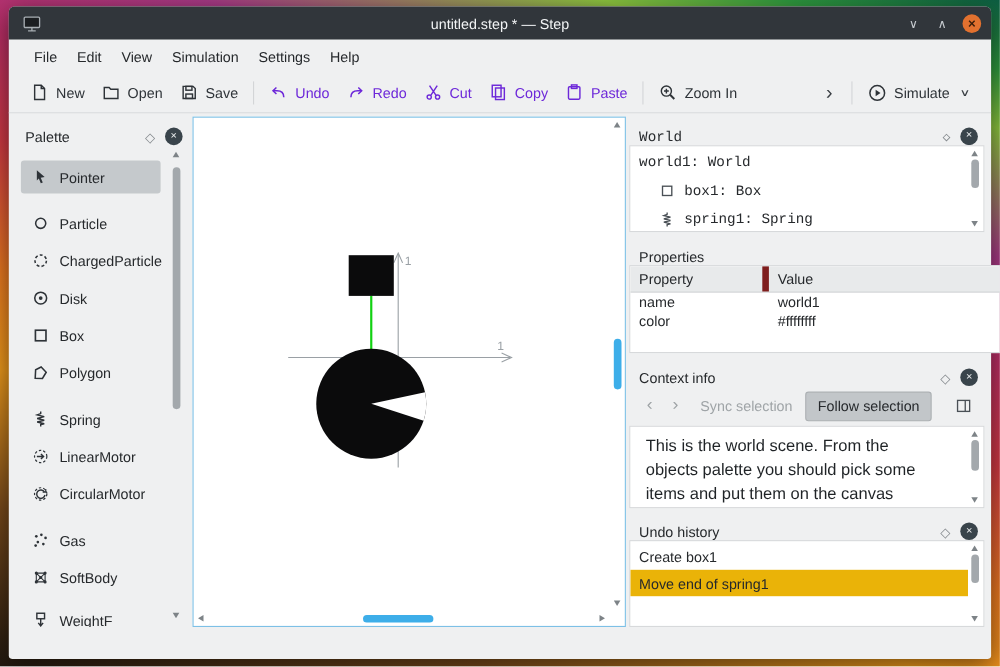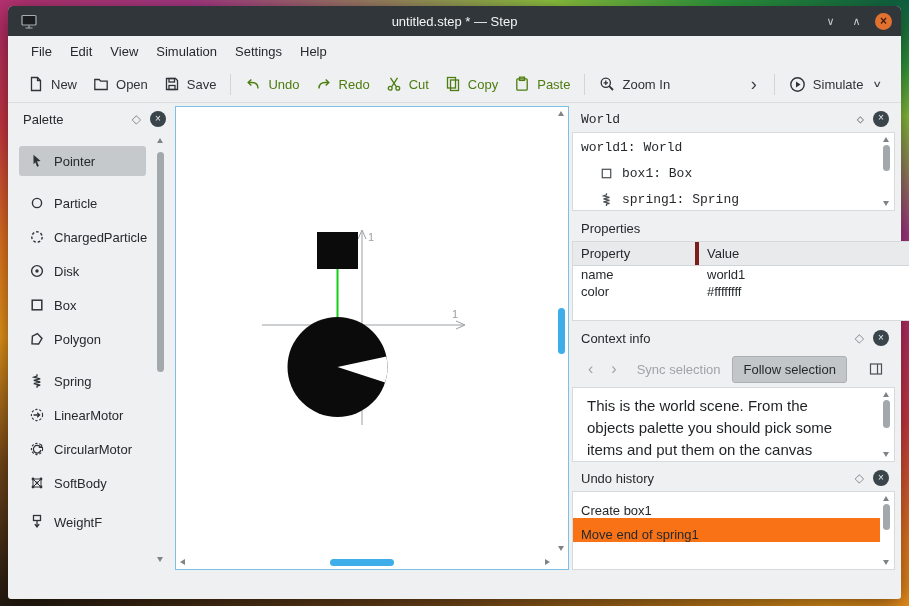--- a/index.html
+++ b/index.html
@@ -23,30 +23,30 @@
     font-size:12px; line-height:16px; text-align:center; font-weight:bold; }
 
   
   .menubar { height:30px; display:flex; align-items:center; padding-left:14px; }
   .menu-item { padding:5px 9px; border-radius:3px;text-align:center; }
 
   
   .toolbar { height:37px; display:flex; align-items:center; padding:0 12px;
     border-bottom:1px solid #dadcde; }
   .tb-btn { display:flex; align-items:center; gap:7px; padding:5px 8px; border-radius:3px; color:#2e3338; }
-  .tb-btn.disabled { color:#4d7c0f; }
+  .tb-btn.disabled { color:#6d28d9; }
   .tb-ic svg { display:block; }
   .tb-sep { width:1px; height:21px; background:#d3d5d7; margin:0 6px; }
   .tb-spacer { flex:1; }
   .tb-overflow { font-size:18px; color:#3a3f44; padding:0 11px; line-height:18px; }
   .tb-caret { font-size:9px; color:#3a3f44; margin-left:4px; transform:scaleX(1.5); }
 
   
   .dock { position:absolute; }
-  .dock-header { height:26px; display:flex; align-items:center; padding:0 6px 0 9px; color:#26292c; }
+  .dock-header { height:26px; display:flex; align-items:flex-end; padding:0 6px 0 9px; color:#26292c; }
   .dock-title { flex:1; }
   .float-glyph { color:#84898d; font-size:12px; margin-right:9px; }
   .dock-close { width:16px; height:16px; border-radius:50%; background:#39444b; color:#e9eced;
     font-size:10px; line-height:15px; text-align:center; }
   .panel-body { position:absolute; left:0; right:0; top:26px; bottom:0; background:#fff;
     border:1px solid #d7d9db; overflow:hidden; }
 
   
   .palette-dock { left:6px; top:100px; width:158px; height:464px; }
   .palette-list { position:absolute; left:3px; top:26px; right:24px; bottom:0; overflow:hidden; padding-top:10px; }
@@ -82,41 +82,41 @@
   .props-dock   { left:564px; top:209px; width:390px; height:106px; }
   .context-dock { left:564px; top:319px; width:323px; height:137px; }
   .undo-dock    { left:564px; top:459px; width:323px; height:105px; }
 
   .tree-row { height:24px; display:flex; align-items:center; padding-left:8px; margin-top:2px; }
   .tree-row.child { padding-left:26px; gap:8px; }
   .tree-ic { width:15px; height:15px; color:#4a5056; }
   .tree-ic svg { display:block; }
 
   .prop-cols { display:flex; height:24px; background:#e8eaeb; border-bottom:1px solid #d2d5d7; align-items:center; }
-  .col-prop { width:126px; padding-left:8px; border-right:4px solid #7f1d1d; height:100%; display:flex; align-items:center; }
+  .col-prop { width:126px; padding-left:8px; border-right:6px solid #7f1d1d; height:100%; display:flex; align-items:center; }
   .col-val  { padding-left:8px; }
   .prop-row { display:flex; height:17px; align-items:center; }
   .prop-row:first-of-type { margin-top:6px; }
   .prop-key { width:126px; padding-left:8px; }
   .prop-val { padding-left:8px; }
 
   .ctx-toolbar { position:absolute; left:0; right:0; top:26px; height:36px; display:flex;
     align-items:center; padding:0 8px; gap:2px; }
   .ctx-nav { font-size:16px; color:#9fa4a7; padding:0 8px; line-height:16px; }
   .ctx-btn { padding:5px 10px; border-radius:3px; color:#9fa4a7; white-space:nowrap; }
   .ctx-btn.pressed { background:#c2c6c9; border:1px solid #acb0b3; color:#26292c; }
   .ctx-panel-btn { margin-left:auto; width:22px; height:22px; display:flex; align-items:center;
     justify-content:center; color:#4a5056; }
   .ctx-body { position:absolute; left:0; right:0; top:62px; bottom:0; background:#fff;
     border:1px solid #d7d9db; padding:7px 0 0 14px; font-size:15px; line-height:22px; color:#1f2326; overflow:hidden; }
   .ctx-line { white-space:nowrap; }
 
-  .undo-row { height:24px; display:flex; align-items:flex-end; padding-left:8px; margin:0 14px 0 0; }
+  .undo-row { height:24px; display:flex; align-items:center; padding-left:8px; margin:0 14px 0 0; }
   .undo-row:first-of-type { margin-top:2px; }
-  .undo-row.selected { background:#f97316; }
+  .undo-row.selected { background:#eab308; }
 </style>
 </head>
 <body>
 
 <div class="desktop">
   <div class="window">
 
     <div class="titlebar">
       <span class="app-icon">
         <svg width="18" height="17" viewBox="0 0 18 17">
@@ -318,20 +318,33 @@
         <div class="pal-item">
           <span class="pal-ic">
               <svg width="16" height="16" viewBox="0 0 16 16" fill="none" stroke="currentColor">
                 <circle cx="8" cy="8" r="5.6" stroke-width="1.1" stroke-dasharray="2.2 1.8"></circle>
                 <path d="M11.4 6.2A3.8 3.8 0 1 0 11.9 9" stroke-width="1.3"></path>
                 <path d="M12.6 3.6v2.8H9.8" stroke-width="1.1"></path>
               </svg>
             </span>
           <span>CircularMotor</span>
         </div>
+        <div class="pal-item group">
+          <span class="pal-ic">
+              <svg width="16" height="16" viewBox="0 0 16 16" fill="currentColor">
+                <circle cx="4" cy="4.6" r="1.2"></circle>
+                <circle cx="8.6" cy="3.2" r="1.2"></circle>
+                <circle cx="12.4" cy="6" r="1.2"></circle>
+                <circle cx="5.4" cy="9.8" r="1.2"></circle>
+                <circle cx="10.4" cy="11.6" r="1.2"></circle>
+                <circle cx="3.4" cy="13" r="1.2"></circle>
+              </svg>
+            </span>
+          <span>Gas</span>
+        </div>
         <div class="pal-item">
           <span class="pal-ic">
               <svg width="16" height="16" viewBox="0 0 16 16">
                 <path d="M4 4h8v8H4zM4 4l8 8M12 4l-8 8" fill="none" stroke="currentColor" stroke-width="1"></path>
                 <g fill="currentColor">
                   <circle cx="4" cy="4" r="1.4"></circle>
                   <circle cx="12" cy="4" r="1.4"></circle>
                   <circle cx="4" cy="12" r="1.4"></circle>
                   <circle cx="12" cy="12" r="1.4"></circle>
                   <circle cx="8" cy="8" r="1.4"></circle>

